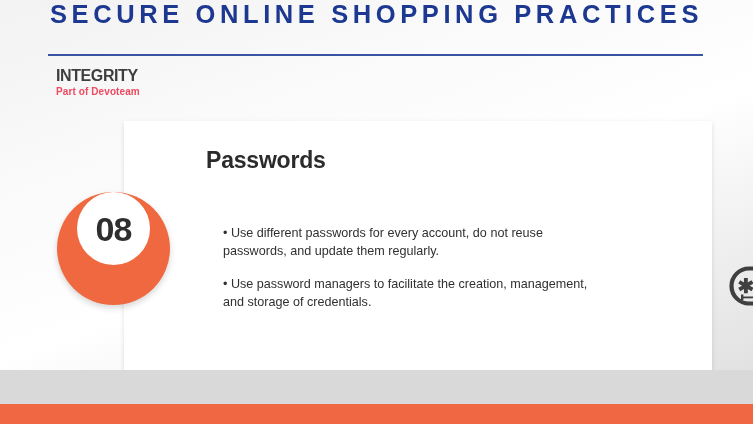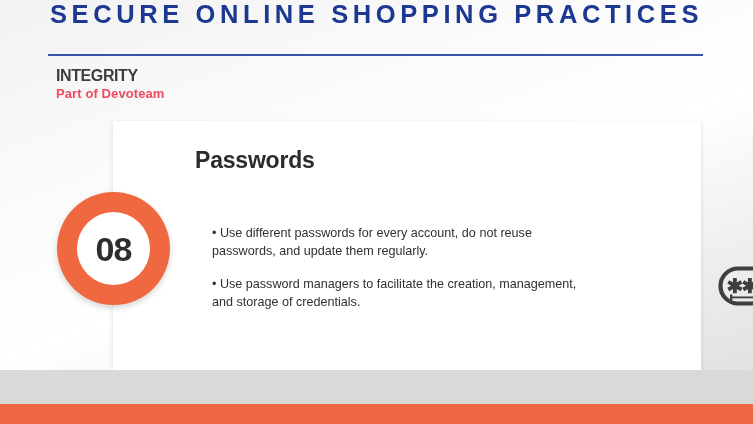--- a/index.html
+++ b/index.html
@@ -56,32 +56,32 @@
   .logo-main {
     font-size: 16px;
     font-weight: bold;
     letter-spacing: -0.4px;
     color: #3d3d3d;
     line-height: 1;
     font-family: "Liberation Sans", sans-serif;
   }
   .logo-sub {
     margin-top: 3px;
-    font-size: 13px;
+    font-size: 10px;
     font-weight: bold;
     color: #ef4a60;
     letter-spacing: 0.1px;
     line-height: 1;
     font-family: "Liberation Sans", sans-serif;
   }
 
   
   .card {
     position: absolute;
-    left: 113px;
+    left: 124px;
     top: 121px;
     width: 588px;
     height: 249px;
     background: #ffffff;
     box-shadow: 0 2px 5px rgba(0,0,0,0.12);
   }
 
   .card-heading {
     position: absolute;
     left: 82px;
@@ -111,21 +111,20 @@
   .badge {
     position: absolute;
     left: 57px;
     top: 192px;
     width: 113px;
     height: 113px;
     border-radius: 50%;
     background: #f0683f;
     box-shadow: 0 3px 6px rgba(0,0,0,0.16);
     display: flex;
-    align-items: center;
     justify-content: center;
   }
   .badge-inner {
     width: 73px;
     height: 73px;
     border-radius: 50%;
     background: #ffffff;
     display: flex;
     align-items: center;
     justify-content: center;

